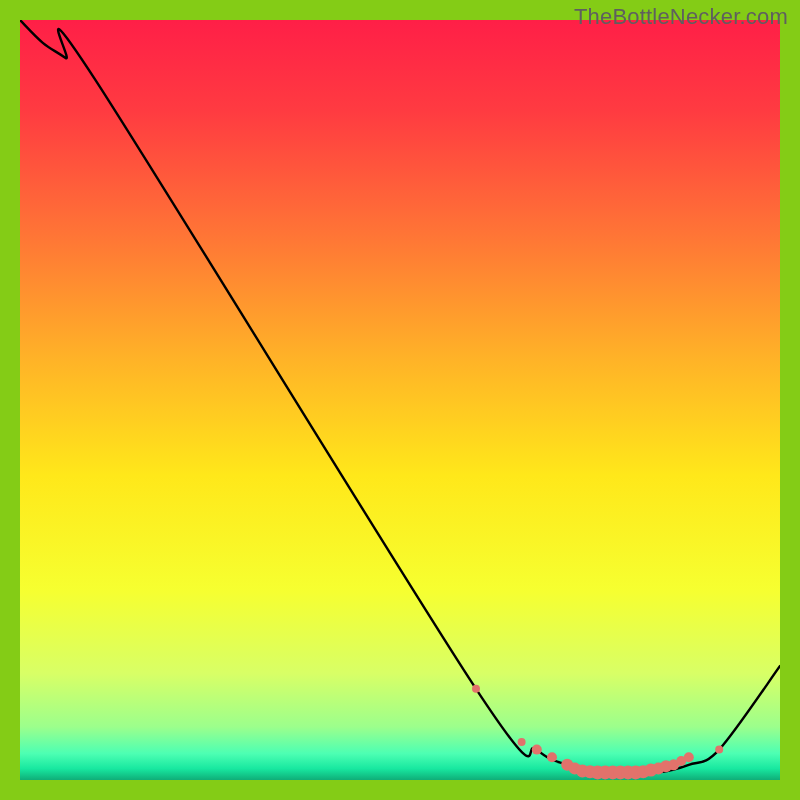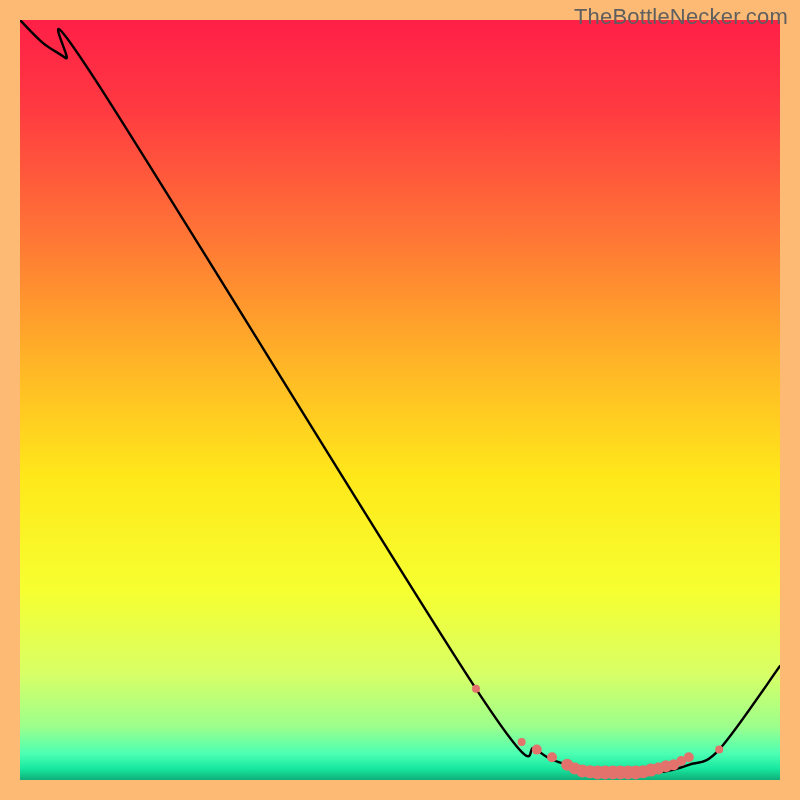--- a/index.html
+++ b/index.html
@@ -8,21 +8,21 @@
     width: 800px;
     height: 800px;
     background: #000;
     overflow: hidden;
     font-family: Arial, Helvetica, sans-serif;
   }
   .frame {
     position: relative;
     width: 800px;
     height: 800px;
-    background: #fdba74;
+    background: #84cc16;
   }
   .watermark {
     position: absolute;
     top: 4px;
     right: 12px;
     color: #5f5f5f;
     font-size: 22px;
     font-weight: 500;
     letter-spacing: 0.2px;
     z-index: 5;

